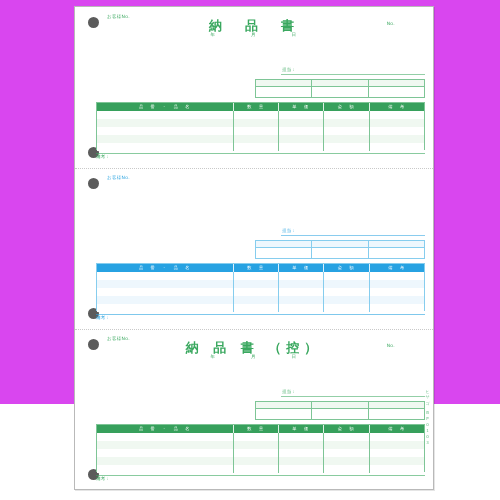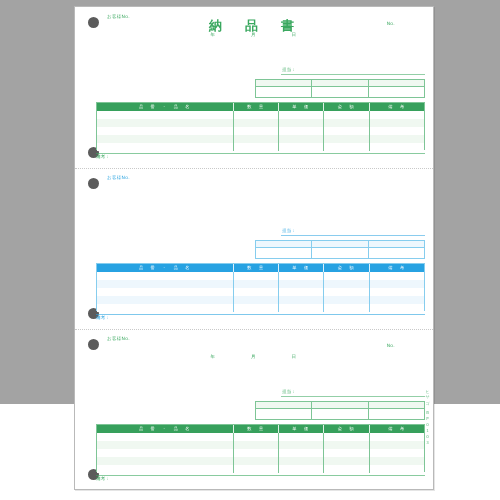--- a/index.html
+++ b/index.html
@@ -9,21 +9,21 @@
     width: 500px;
     height: 500px;
     overflow: hidden;
     font-family: "DejaVu Sans", "Liberation Sans", sans-serif;
   }
 
   #stage {
     position: relative;
     width: 500px;
     height: 404px;
-    background: #a3a3a3;
+    background: #d946ef;
   }
 
   
   .sheet {
     position: absolute;
     left: 74px;
     top: 6px;
     width: 360px;
     height: 484px;
     background: #ffffff;
@@ -429,20 +429,21 @@
     <div class="perforation perf2"></div>
 
     <div class="section s3 theme-green">
 
       <div class="hole top"></div>
       <div class="hole bottom"></div>
 
       <div class="customer-no">お客様No.</div>
 
       <div class="title-row">
+        <div class="doc-title">納 品 書 （控）</div>
         <div class="date-line">年　　月　　日</div>
         <div class="no-label">No.</div>
       </div>
 
       <div class="charge-label">担当：</div>
       <div class="charge-rule"></div>
       <div class="charge-box">
         <div>
             <div class="cb-top"></div>
           </div>

